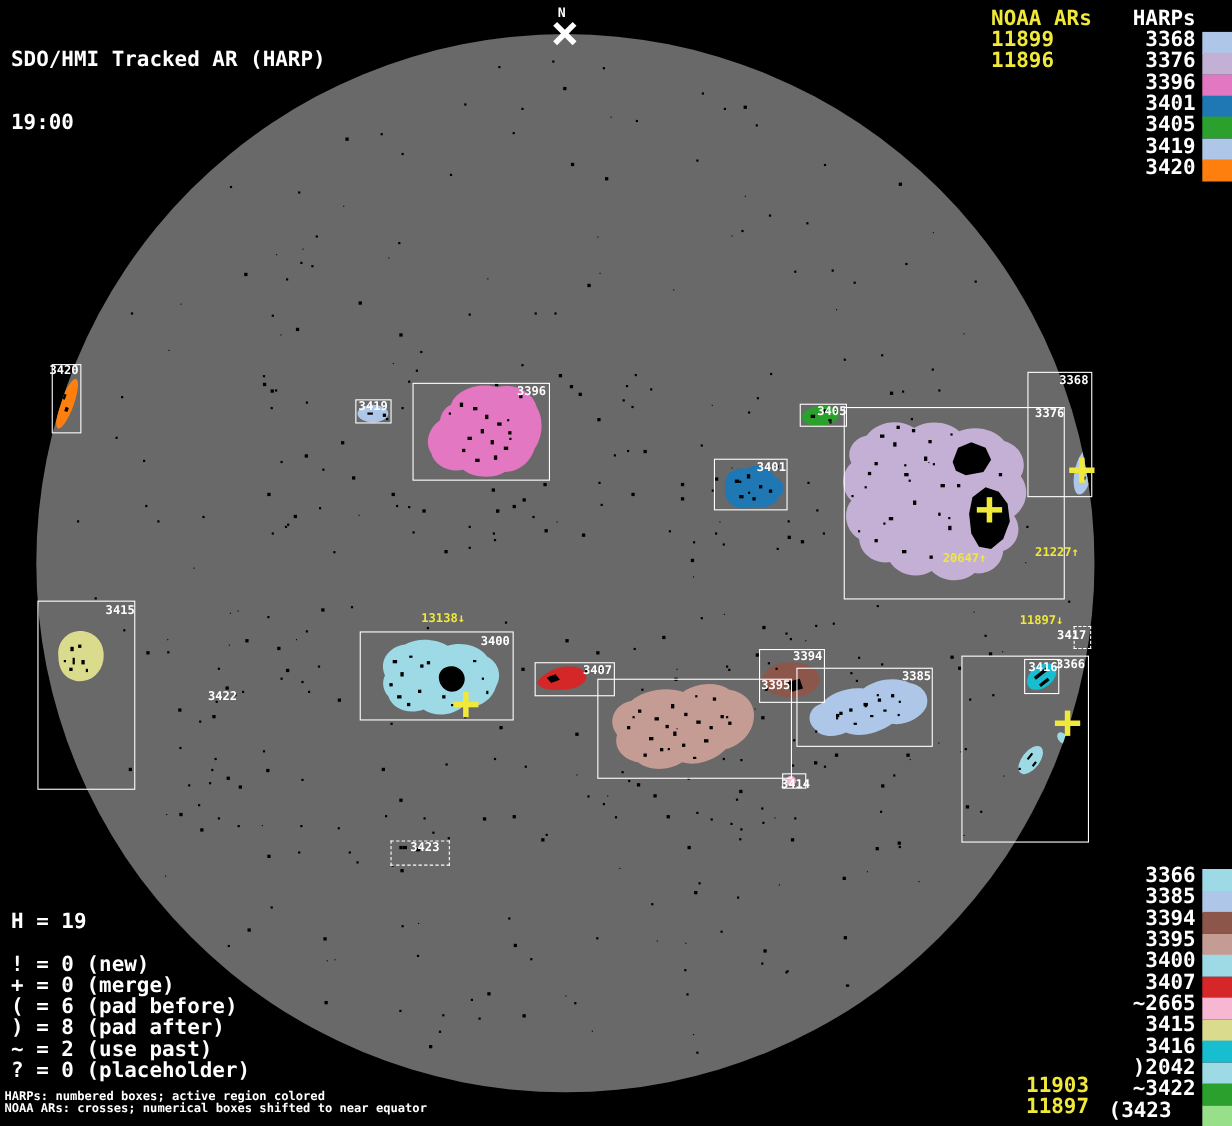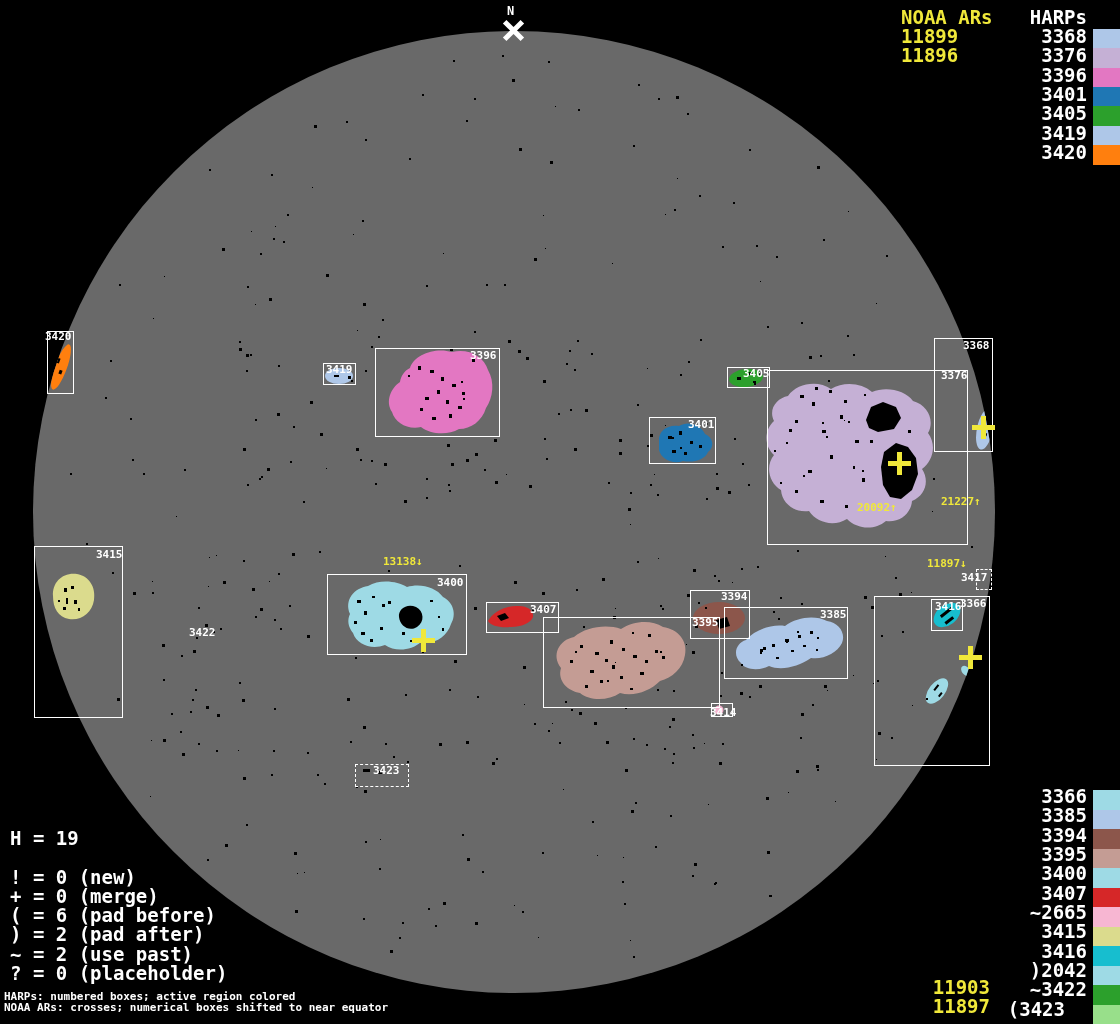--- a/index.html
+++ b/index.html
@@ -655,21 +655,21 @@
     <div class="hlabel" style="left: 935px; top: 601px;">3416</div>
     <div class="hbox dashed" style="left: 976px; top: 569px; width: 16px; height: 21px; border-color: rgb(255, 255, 255);"></div>
     <div class="hlabel" style="left: 961px; top: 572px;">3417</div>
     <div class="hlabel" style="left: 189px; top: 627px;">3422</div>
     <div class="hbox dashed" style="left: 355px; top: 764px; width: 54px; height: 23px; border-color: rgb(255, 255, 255);"></div>
     <div class="hlabel" style="left: 373px; top: 765px;">3423</div>
     <div class="cross" style="left: 888px; top: 452px;">
       <i class="ch" style="background:#f0e83a"></i>
       <i class="cv" style="background:#f0e83a"></i>
     </div>
-    <div class="hlabel yellow" style="left: 857px; top: 502px; color: rgb(240, 232, 58);">20092↑</div>
+    <div class="hlabel yellow" style="left: 857px; top: 502px; color: rgb(240, 232, 58);">20647↑</div>
     <div class="cross" style="left: 972px; top: 416px;">
       <i class="ch" style="background:#f0e83a"></i>
       <i class="cv" style="background:#f0e83a"></i>
     </div>
     <div class="hlabel yellow" style="left: 941px; top: 496px; color: rgb(240, 232, 58);">21227↑</div>
     <div class="cross" style="left: 412px; top: 629px;">
       <i class="ch" style="background:#f0e83a"></i>
       <i class="cv" style="background:#f0e83a"></i>
     </div>
     <div class="hlabel yellow" style="left: 383px; top: 556px; color: rgb(240, 232, 58);">13138↓</div>
@@ -680,20 +680,22 @@
     <div class="hlabel yellow" style="left: 927px; top: 558px; color: rgb(240, 232, 58);">11897↓</div>
   </div>
 
 <div id="nlabel">N</div>
 <div id="xmark">
     <i class="a"></i>
     <i class="b"></i>
   </div>
 
 <div class="bigtext" style="left:10px;top:6px;">
+  <div>SDO/HMI Tracked AR (HARP)</div>
+  <div>19:00</div>
 </div>
 
 <div class="ltext yellowtext" style="left:901px;top:8px;">NOAA ARs</div>
 <div class="ltext rgt" style="left:987px;top:8px;width:100px;">HARPs</div>
 <div class="ltext yellowtext" style="left:901px;top:27px;">11899</div>
 <div class="ltext yellowtext" style="left:901px;top:46px;">11896</div>
 
 <div class="ltext rgt" style="left:987px;top:27px;width:100px;">3368</div>
 <div class="ltext rgt" style="left:987px;top:46px;width:100px;">3376</div>
 <div class="ltext rgt" style="left:987px;top:66px;width:100px;">3396</div>
@@ -736,18 +738,18 @@
 <div class="swatch" style="top: 985px; background: rgb(44, 160, 44);"></div>
 <div class="swatch" style="top: 1005px; background: rgb(152, 223, 138);"></div>
 
 <div class="ltext yellowtext rgt" style="left:900px;top:978px;width:90px;">11903</div>
 <div class="ltext yellowtext rgt" style="left:900px;top:997px;width:90px;">11897</div>
 
 <div class="ltext" style="left:10px;top:829px;">H = 19</div>
 <div class="ltext" style="left:10px;top:868px;">! = 0 (new)</div>
 <div class="ltext" style="left:10px;top:887px;">+ = 0 (merge)</div>
 <div class="ltext" style="left:10px;top:906px;">( = 6 (pad before)</div>
-<div class="ltext" style="left:10px;top:925px;">) = 2 (pad after)</div>
+<div class="ltext" style="left:10px;top:925px;">) = 8 (pad after)</div>
 <div class="ltext" style="left:10px;top:945px;">~ = 2 (use past)</div>
 <div class="ltext" style="left:10px;top:964px;">? = 0 (placeholder)</div>
 
 <div class="footnote" style="left:4px;top:991px;">HARPs: numbered boxes; active region colored</div>
 <div class="footnote" style="left:4px;top:1002px;">NOAA ARs: crosses; numerical boxes shifted to near equator</div>
 
 </body></html>

